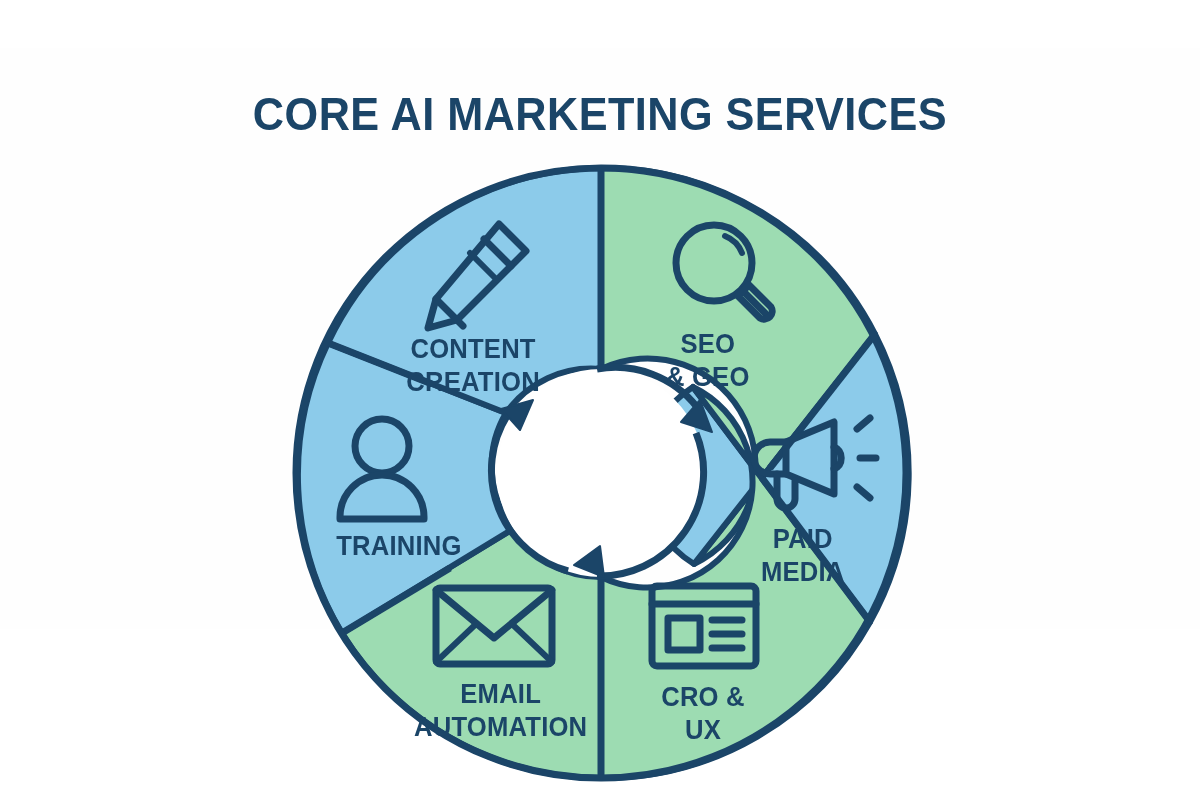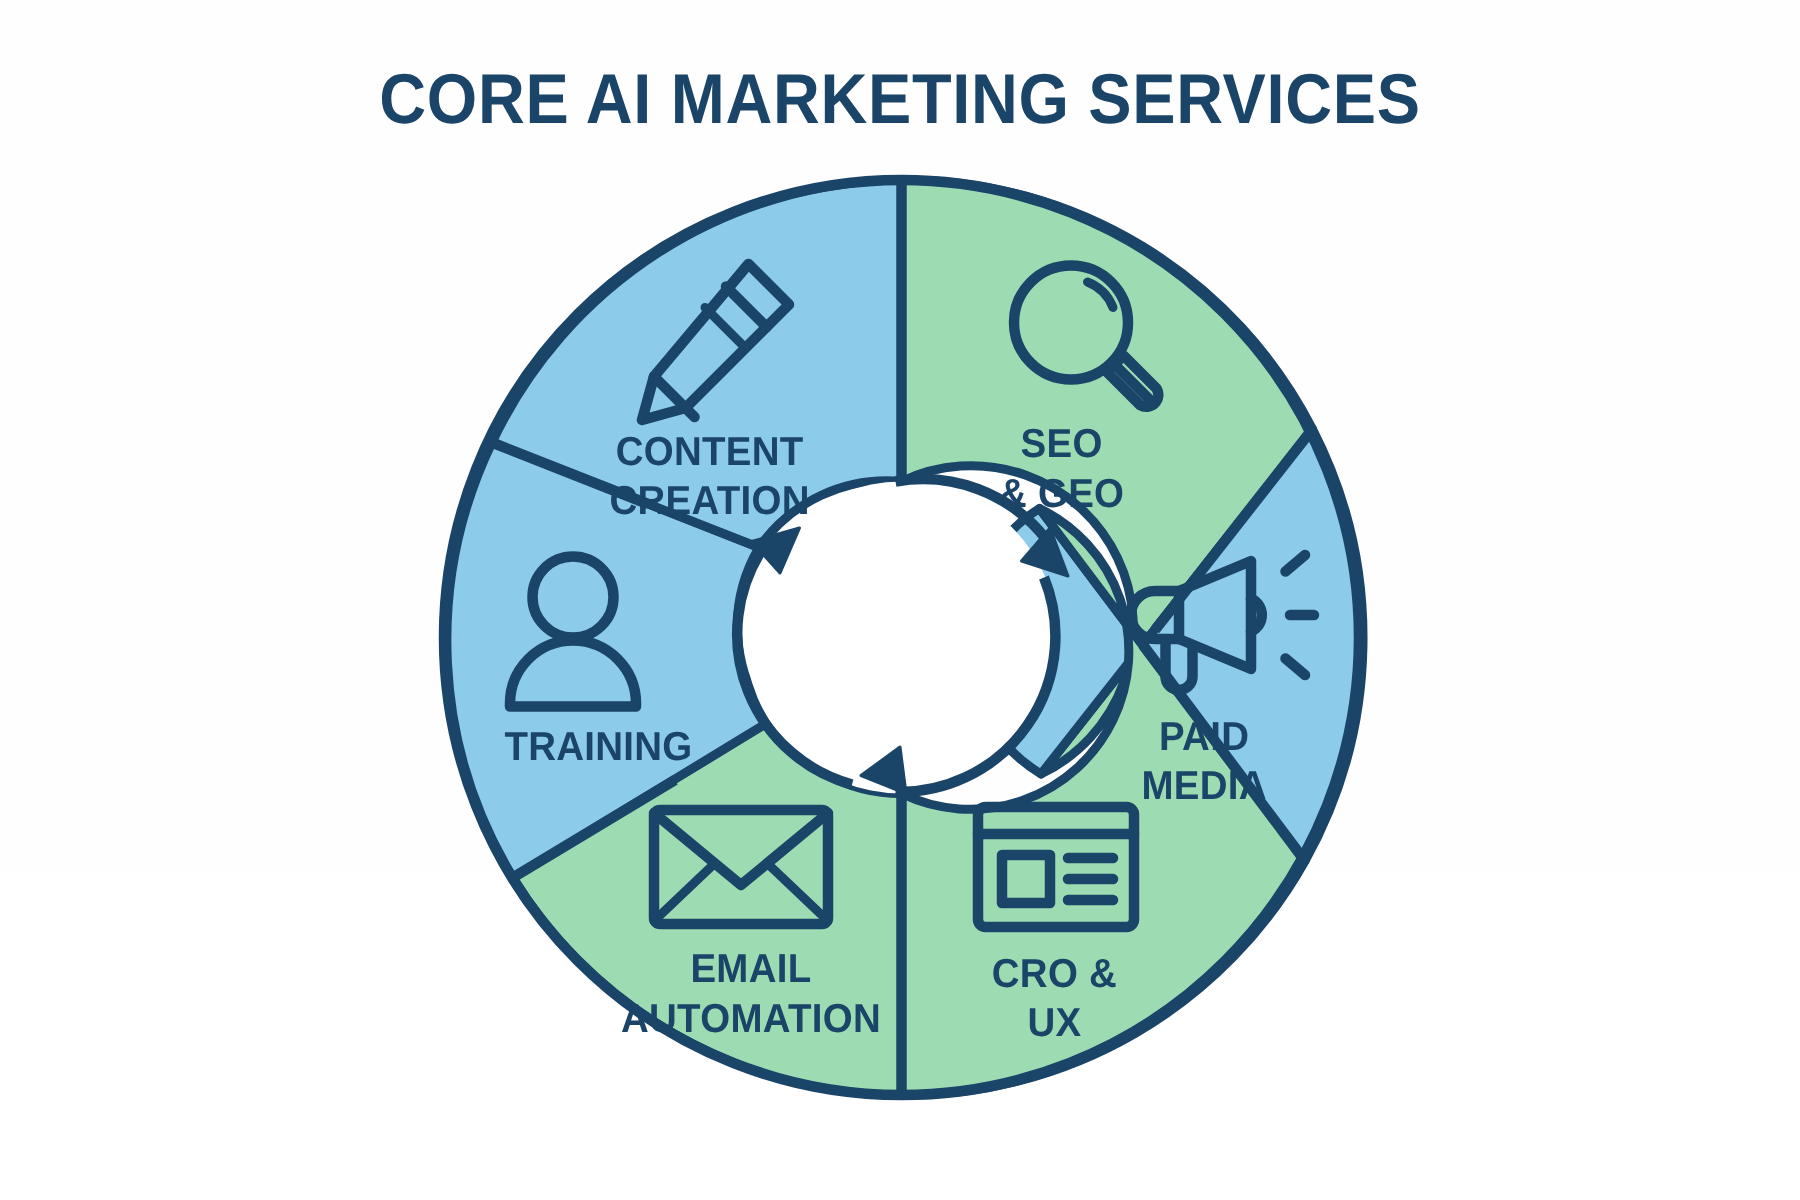--- a/index.html
+++ b/index.html
@@ -13,20 +13,21 @@
     height: 800px;
     font-family: "Liberation Sans", sans-serif;
     overflow: hidden;
     position: relative;
   }
   #stage {
     position: relative;
     width: 1200px;
     height: 581px;
     background: #fefefe;
+    margin-top: 48px;
   }
   #title {
     position: absolute;
     top: 38px;
     left: 0;
     width: 1200px;
     text-align: center;
     font-family: "Liberation Sans", sans-serif;
     font-weight: bold;
     font-size: 47px;

